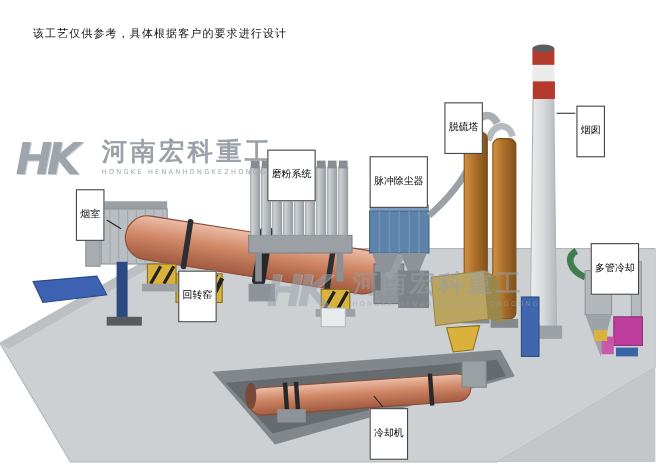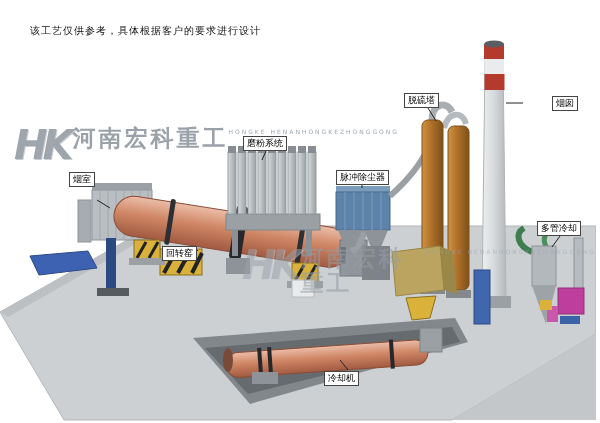--- a/index.html
+++ b/index.html
@@ -2,25 +2,25 @@
 <html><head>
 <meta charset="utf-8">
 <style>
   *{margin:0;padding:0;box-sizing:border-box}
   html,body{background:#ffffff}
   body{font-family:"DejaVu Sans","Liberation Sans",sans-serif}
   .canvas{position:relative;width:596px;height:423px;background:#ffffff;overflow:hidden}
   .scene{position:absolute;left:0;top:0}
   .disclaimer{position:absolute;left:30px;top:24px;font-size:10px;color:#111;letter-spacing:1px;white-space:nowrap}
   .eq-label{position:absolute;background:#ffffff;border:1px solid #444;color:#000;
-            font-size:9px;line-height:1;padding:2px 3px;white-space:nowrap;z-index:5}
-  .watermark{position:absolute;display:flex;align-items:flex-start;gap:4px;pointer-events:none;z-index:4}
+            font-size:9px;line-height:1;padding:18px 3px;white-space:nowrap;z-index:5}
+  .watermark{position:absolute;display:flex;align-items:flex-start;gap:24px;pointer-events:none;z-index:4}
   .wm-logo{font-style:italic;font-weight:bold;font-size:40px;line-height:.95;color:#9aa1a8;
            letter-spacing:-5px;text-shadow:1px 1px 0 #c6cbd0}
-  .wm-text{display:flex;}
+  .wm-text{display:flex;flex-direction:column}
   .wm-cn{font-size:23px;font-weight:bold;color:#959da4;letter-spacing:3px;line-height:1.1}
   .wm-en{font-size:6px;color:#9aa2a9;letter-spacing:2px;margin-top:2px;white-space:nowrap}
   .wm-left{left:14px;top:126px;opacity:.95}
   .wm-center{left:242px;top:246px;opacity:.55}
 </style>
 </head>
 <body>
 
 <div class="canvas">
 
@@ -211,19 +211,19 @@
     <div class="wm-logo">HK</div>
     <div class="wm-text">
       <div class="wm-cn">河南宏科重工</div>
       <div class="wm-en">HONGKE HENANHONGKEZHONGGONG</div>
     </div>
   </div>
 
   <div class="eq-label" style="left:69px;top:172px">烟室</div>
   <div class="eq-label" style="left:162px;top:246px">回转窑</div>
   <div class="eq-label" style="left:243px;top:136px">磨粉系统</div>
-  <div class="eq-label" style="left:336px;top:170px">脉冲除尘器</div>
+  <div class="eq-label" style="left:336px;top:142px">脉冲除尘器</div>
   <div class="eq-label" style="left:404px;top:93px">脱硫塔</div>
-  <div class="eq-label" style="left:552px;top:96px">烟囱</div>
+  <div class="eq-label" style="left:524px;top:96px">烟囱</div>
   <div class="eq-label" style="left:537px;top:221px">多管冷却</div>
-  <div class="eq-label" style="left:324px;top:371px">冷却机</div>
+  <div class="eq-label" style="left:336px;top:371px">冷却机</div>
 
 </div>
 
 </body></html>

